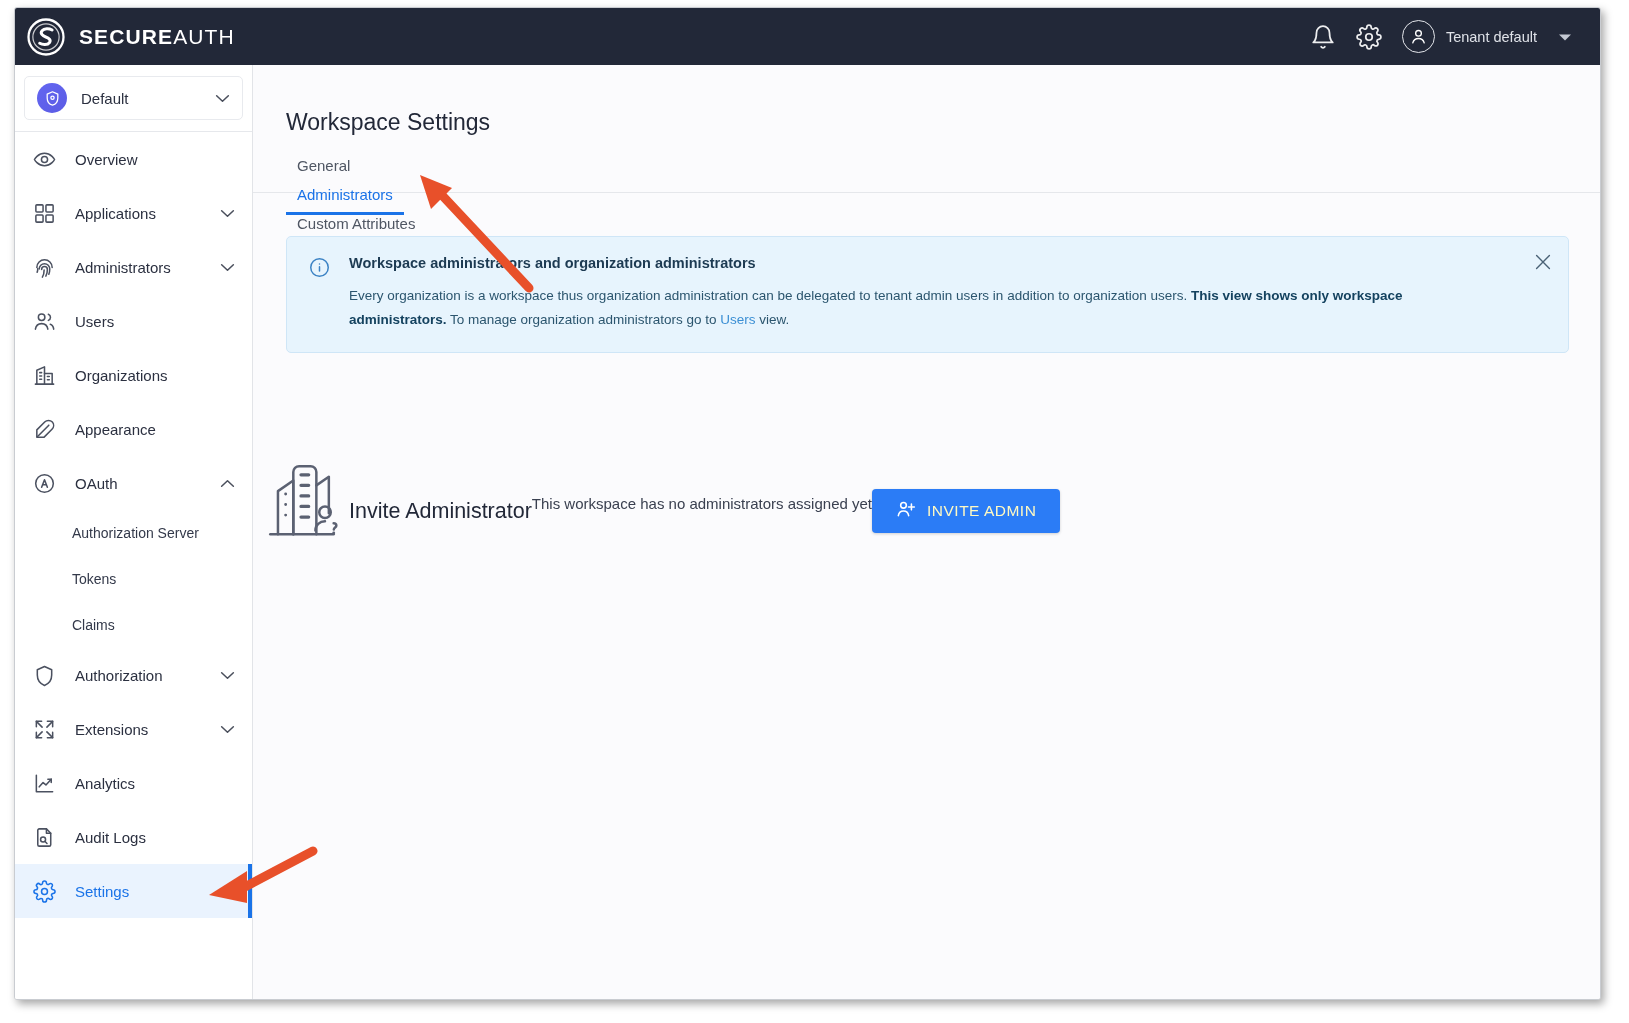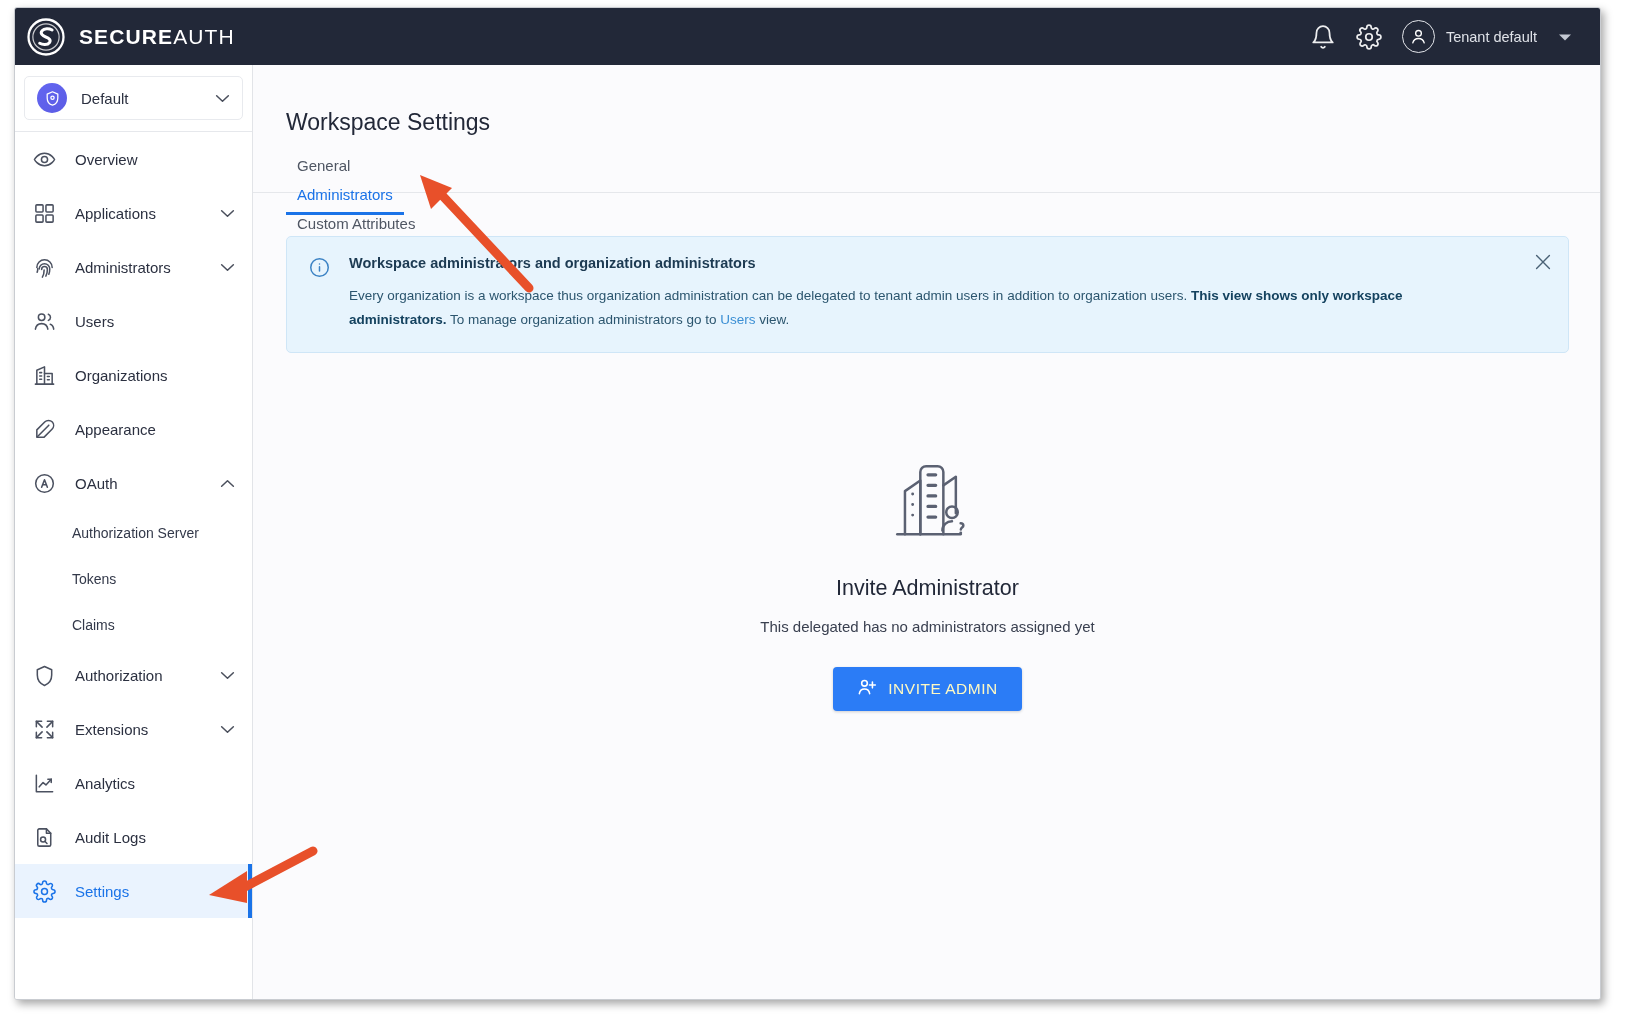--- a/index.html
+++ b/index.html
@@ -153,21 +153,21 @@
   .banner-text b { font-weight: 700; color: #14425f; }
   .banner-text a { color: #3b8fd4; text-decoration: none; cursor: pointer; }
   #banner-close {
     position: absolute; top: 14px; right: 14px;
     width: 22px; height: 22px; color: #4a6276; cursor: pointer;
   }
 
   
   #empty-state {
     margin-top: 93px;
-    display: flex; flex-direction: column; align-items: center;
+    display: flex; flex-direction: row; align-items: center;
   }
   #empty-illus { width: 96px; height: 98px; color: #5b6172; }
   #empty-title {
     margin-top: 32px;
     font-size: 21.5px; color: #222838; font-weight: 400;
   }
   #empty-sub {
     margin-top: 17px;
     font-size: 15px; color: #3a4050;
   }
@@ -424,21 +424,21 @@
           <path d="M18 92h66"></path>
           <path d="M50 30h8M50 41h8M50 52h8M50 63h8M50 74h8" stroke-width="3.4"></path>
           <path d="M34 50h.01M34 61h.01M34 72h.01" stroke-width="3"></path>
           <circle cx="75" cy="69" r="6"></circle>
           <path d="M65 88c0-5.5 4.5-9.5 10-9.5"></path>
           <path d="M84 80.5c1.6 0 2.8 1.1 2.8 2.5 0 1.9-2.6 2-2.6 4"></path>
           <path d="M84.1 90.5h.01" stroke-width="3"></path>
         </svg>
       </span>
       <div id="empty-title">Invite Administrator</div>
-      <div id="empty-sub">This delegated has no administrators assigned yet</div>
+      <div id="empty-sub">This workspace has no administrators assigned yet</div>
       <button id="invite-btn">
         <span>
           <svg viewBox="0 0 24 24" fill="none" stroke="#ffffff" stroke-width="1.9" stroke-linecap="round" stroke-linejoin="round">
             <circle cx="9" cy="7.5" r="3.4"></circle>
             <path d="M2.8 20c.6-3.6 3.2-5.6 6.2-5.6s5.6 2 6.2 5.6"></path>
             <path d="M18.5 6v7M15 9.5h7"></path>
           </svg>
         </span>
         <span>INVITE ADMIN</span>
       </button>

